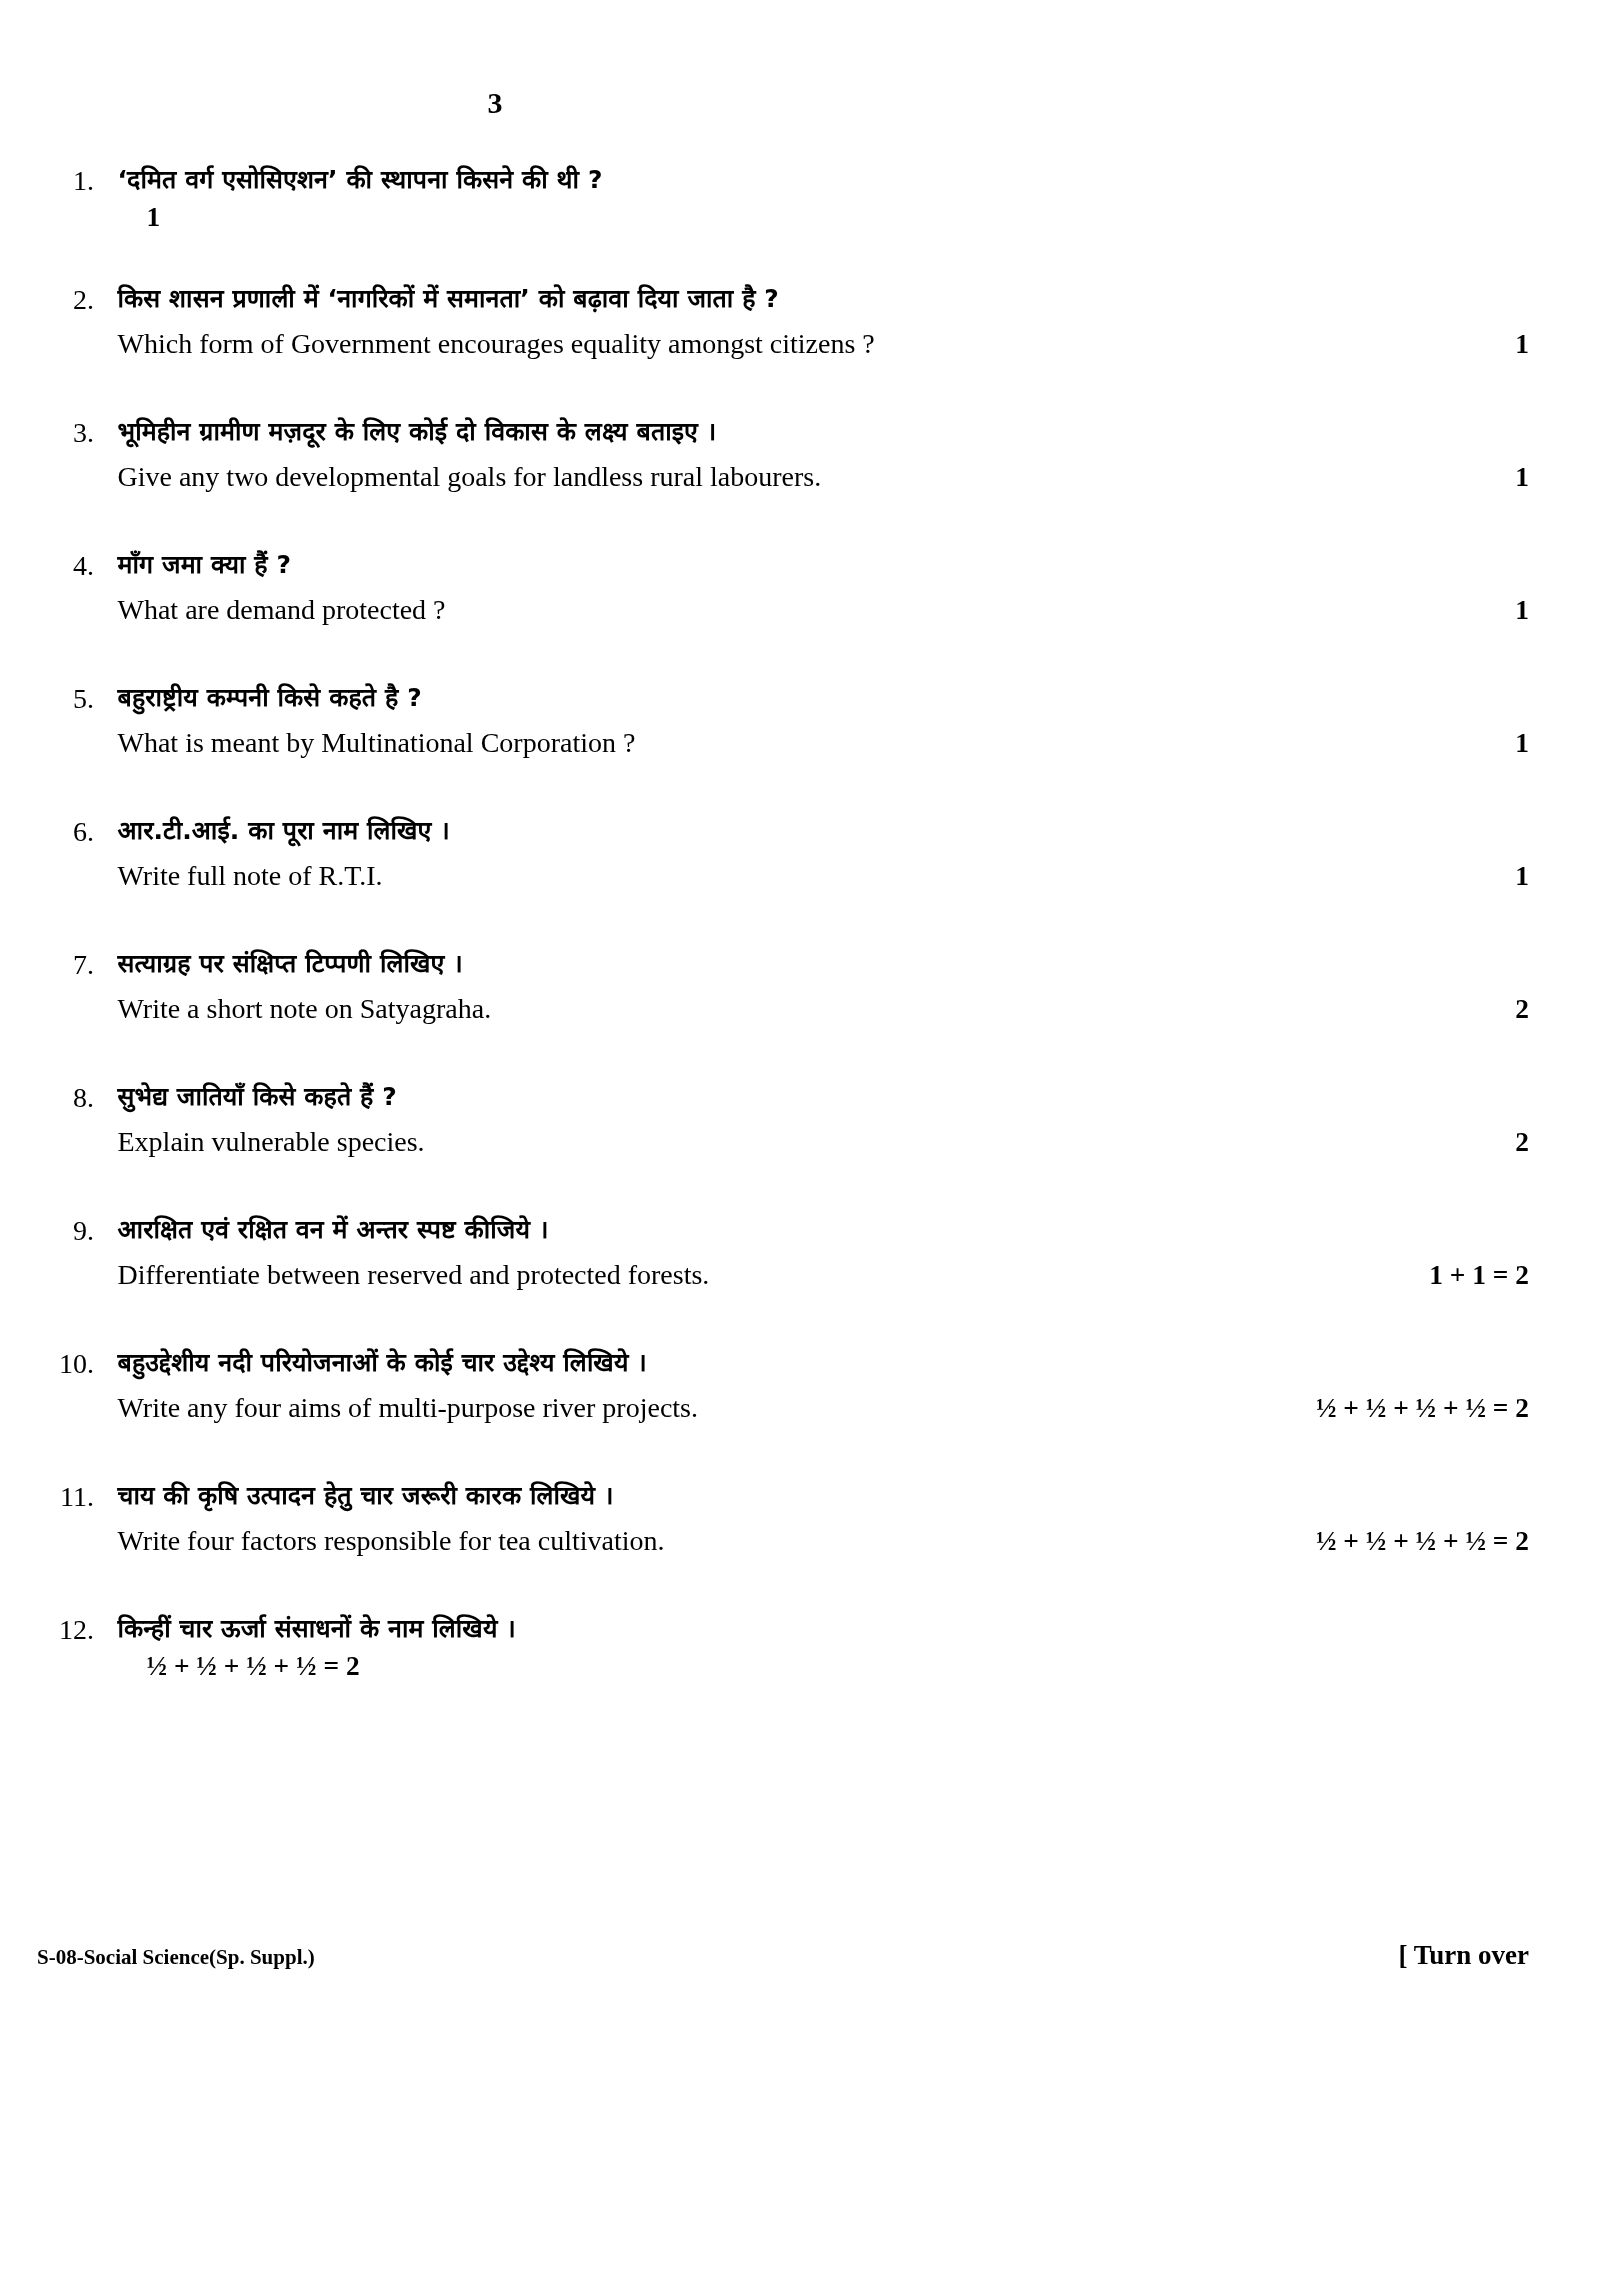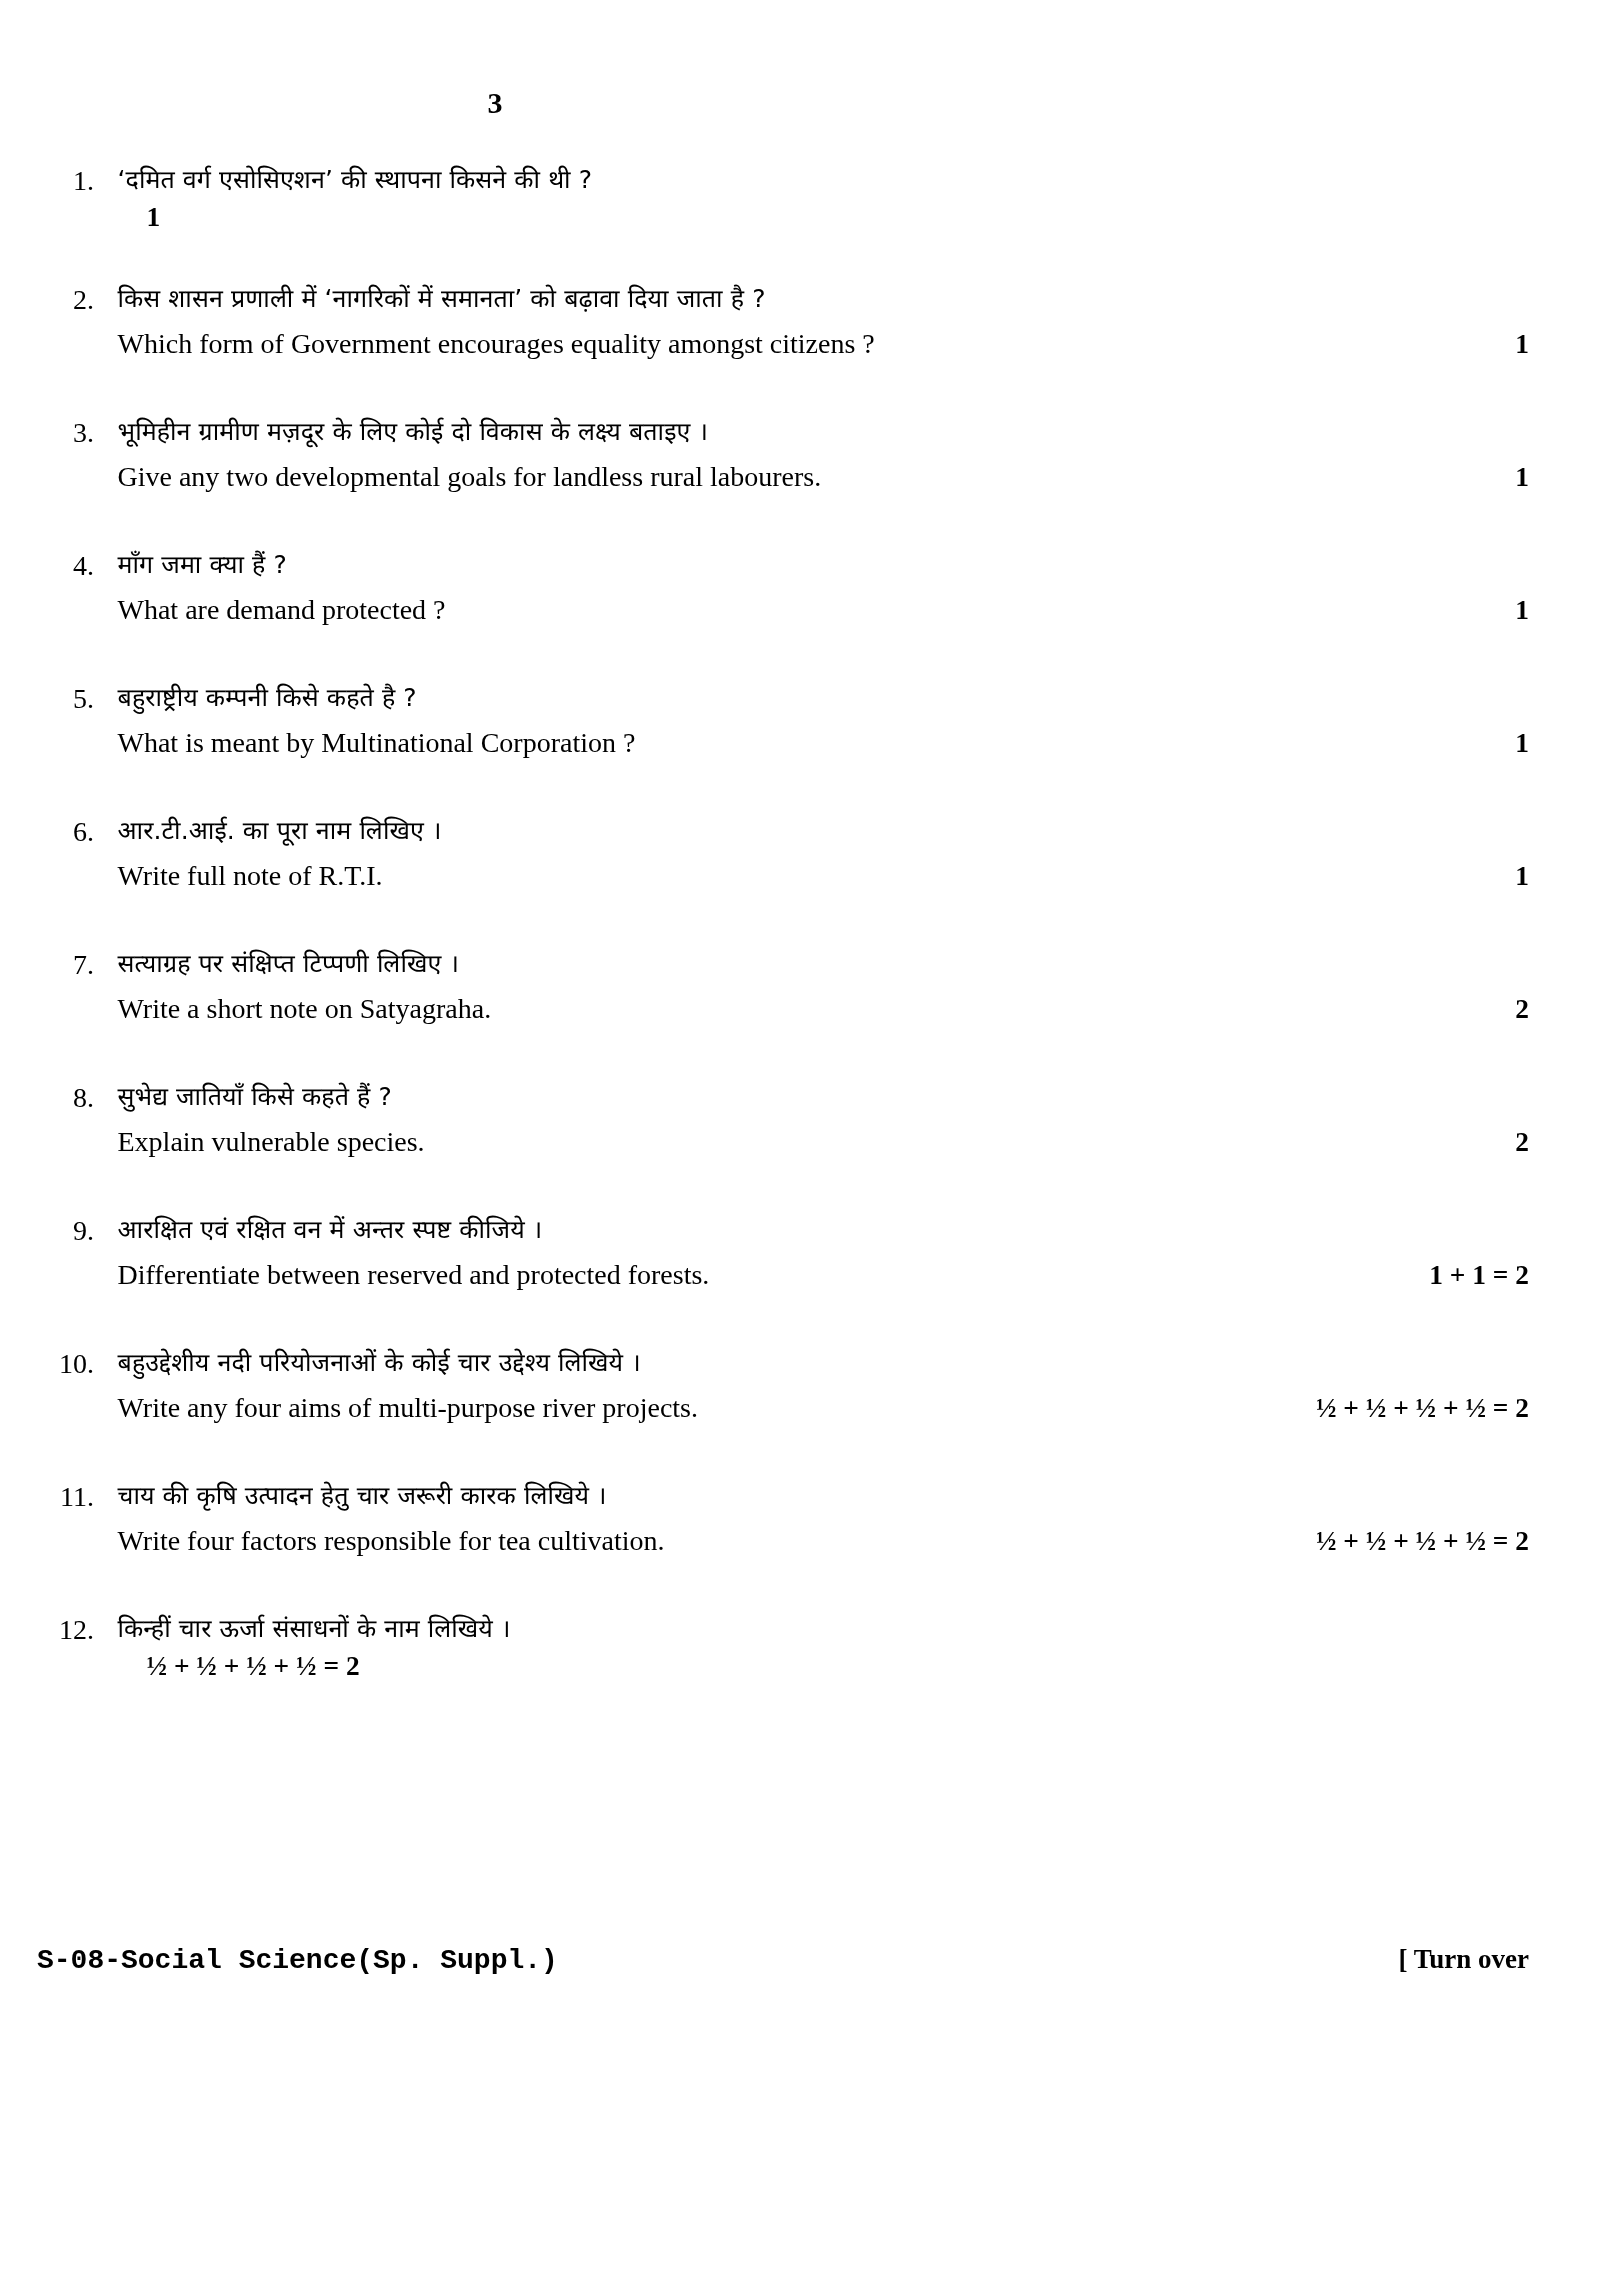--- a/index.html
+++ b/index.html
@@ -60,20 +60,21 @@
     display: flex;
     align-items: baseline;
     justify-content: space-between;
   }
   .q-hindi {
     font-family: "DejaVu Sans", sans-serif;
     font-size: 25px;
     line-height: 45px;
     letter-spacing: 0.1px;
     white-space: nowrap;
+    font-weight: bold;
   }
   .q-english {
     font-family: "Liberation Serif", "DejaVu Serif", serif;
     font-size: 28px;
     line-height: 45px;
     white-space: nowrap;
   }
   .q-marks {
     font-family: "Liberation Serif", "DejaVu Serif", serif;
     font-size: 27.4px;
@@ -89,22 +90,22 @@
   .footer {
     position: absolute;
     left: 37px;
     right: 92px;
     top: 1929px;
     display: flex;
     align-items: baseline;
     justify-content: space-between;
   }
   .footer-left {
-    font-family: Liberation Mono, monospace;
-    font-size: 28px;
+    font-family: Liberation Serif, serif;
+    font-size: 21px;
     font-weight: bold;
     margin-top: 16px;
   }
   .footer-right {
     font-family: "Liberation Serif", "DejaVu Serif", serif;
     font-size: 27px;
     font-weight: bold;
   }
 </style>
 </head>

